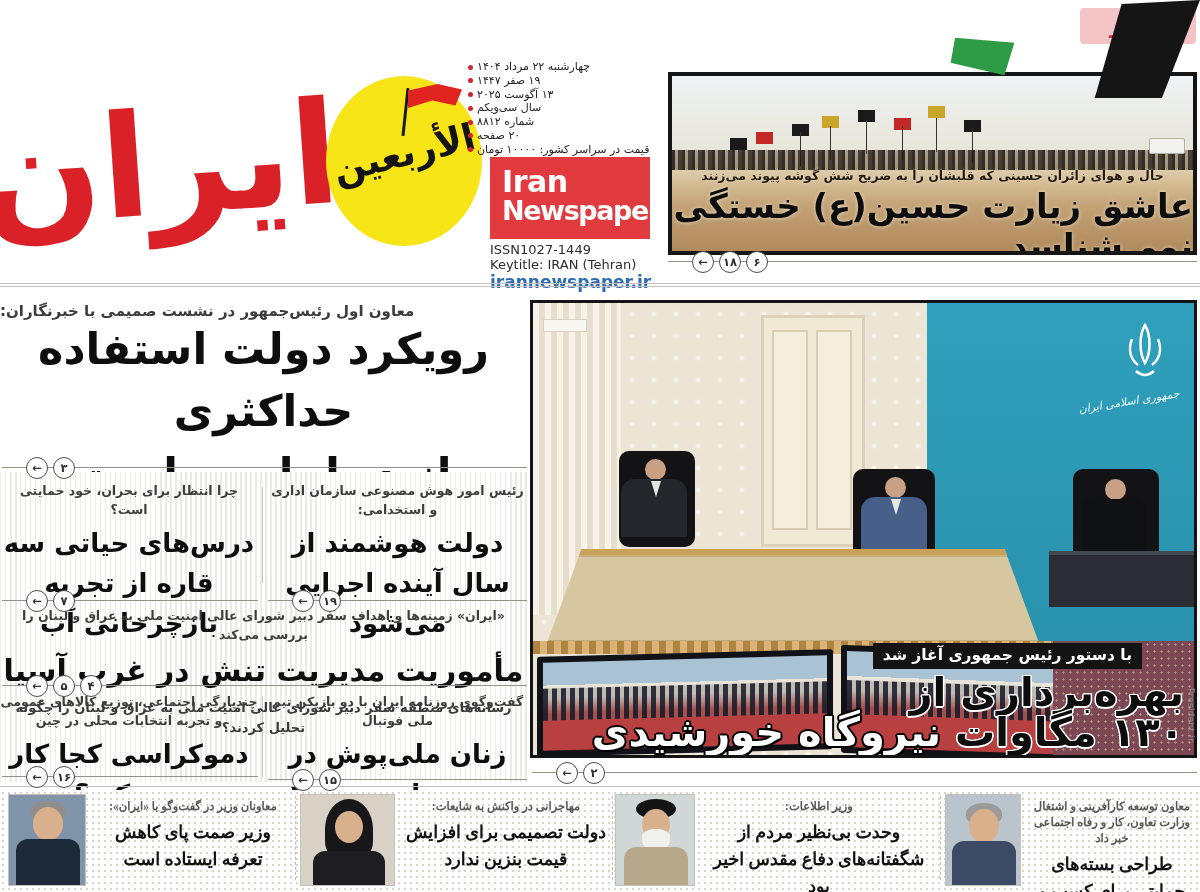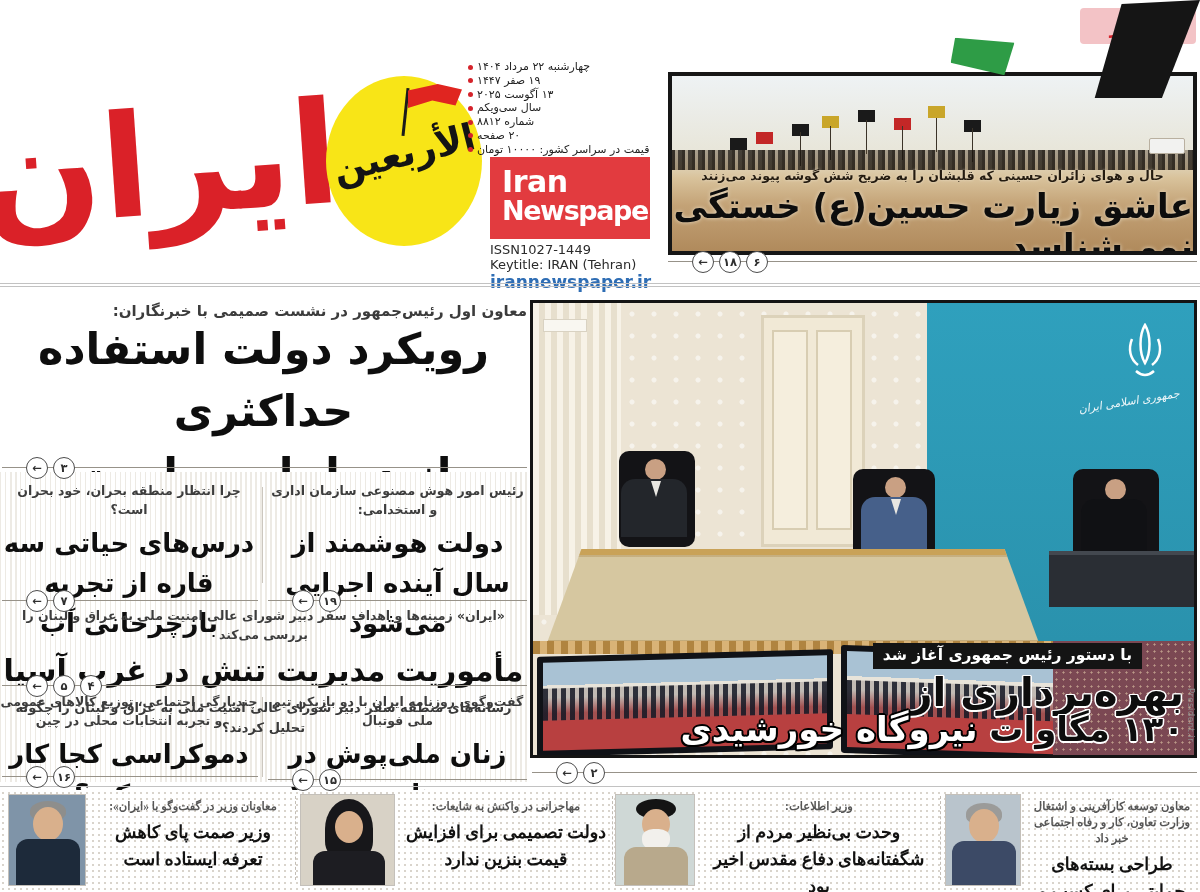--- a/index.html
+++ b/index.html
@@ -51,21 +51,21 @@
   
   .pager{position:absolute;height:22px;display:flex;align-items:center;gap:5px;padding-left:24px;}
   .pline{position:absolute;left:0;right:0;top:10px;border-top:1px solid #979289;}
   .pc{position:relative;z-index:1;min-width:22px;height:22px;border:1.5px solid #4c4c4c;border-radius:50%;background:#fff;
       display:inline-flex;align-items:center;justify-content:center;font-size:11.5px;font-weight:bold;color:#2f2f2f;}
 
   .divider1{left:0;top:283px;width:1200px;height:4px;border-top:1px solid #c2c2c2;border-bottom:1px solid #c2c2c2;}
   .divider2{left:0;top:786px;width:1200px;border-top:1px solid #c2c2c2;}
 
   
-  .lead-kicker{left:0;top:302px;width:527px;text-align:right;font-size:15px;font-weight:bold;color:#3c3c3c;direction:rtl;}
+  .lead-kicker{left:0;top:302px;width:527px;text-align:left;font-size:15px;font-weight:bold;color:#3c3c3c;direction:rtl;}
   .lead-head{left:0;top:318px;width:527px;text-align:center;font-size:43px;font-weight:bold;color:#0e0e0e;
              line-height:1.45;direction:rtl;}
   .stripes{left:0;top:472px;width:527px;height:310px;
            background:repeating-linear-gradient(90deg,#edeae4 0 1.5px,#ffffff 1.5px 5px);}
   .vl{position:absolute;border-left:1px solid #ccc7bf;width:0;}
   .kick{font-size:12.5px;font-weight:bold;color:#3d3d3d;line-height:1.55;direction:rtl;text-align:center;}
   .head2{font-size:26px;font-weight:bold;color:#0e0e0e;line-height:1.55;direction:rtl;text-align:center;margin-top:3px;}
   .art{position:absolute;}
   .art-mission .head2{font-size:30px;}
   .sub2{font-size:13px;font-weight:bold;color:#3a3a3a;line-height:1.5;direction:rtl;text-align:center;margin-top:4px;}
@@ -103,21 +103,21 @@
   .tv{position:absolute;background:#101217;border-radius:3px;}
   .tv-screen{position:absolute;inset:6px;background:linear-gradient(180deg,#a9c2d4 0 26%,#e8e4da 26% 40%,#b84040 58% 100%);}
   .tv-screen::after{content:"";position:absolute;left:0;top:30%;width:100%;height:36%;
            background:repeating-linear-gradient(90deg,rgba(25,28,40,.9) 0 5px,rgba(120,110,110,.35) 5px 9px);}
   .mp-carpet{position:absolute;left:520px;top:338px;width:141px;height:114px;background:#7b4853;
              background-image:radial-gradient(circle,#bb9988 .8px,transparent 1.4px);background-size:7px 7px;}
   .mp-desk{position:absolute;left:516px;top:248px;width:145px;height:56px;background:#2a2e34;border-top:4px solid #43484f;}
   .po-kicker{position:absolute;right:52px;top:340px;background:#141414;color:#fff;font-size:15.5px;font-weight:bold;
              padding:3px 10px 5px;direction:rtl;z-index:9;}
   .po-h1{position:absolute;right:10px;top:366px;font-size:40px;font-weight:bold;direction:rtl;z-index:9;}
-  .po-h2{position:absolute;right:10px;top:406px;font-size:34px;font-weight:bold;direction:rtl;z-index:9;white-space:nowrap;text-align:center;}
+  .po-h2{position:absolute;right:10px;top:406px;font-size:40px;font-weight:bold;direction:rtl;z-index:9;white-space:nowrap;text-align:center;}
   .outline-dark{color:#0d0d0d;text-shadow:1.5px 0 0 #fff,-1.5px 0 0 #fff,0 1.5px 0 #fff,0 -1.5px 0 #fff,1px 1px 0 #fff,-1px -1px 0 #fff,1px -1px 0 #fff,-1px 1px 0 #fff;}
   .outline-light{color:#ffffff;text-shadow:2px 0 0 #000,-2px 0 0 #000,0 2px 0 #000,0 -2px 0 #000,1.5px 1.5px 0 #000,-1.5px -1.5px 0 #000,1.5px -1.5px 0 #000,-1.5px 1.5px 0 #000;}
   .credit{left:1186px;top:688px;writing-mode:vertical-rl;font-size:8.5px;color:#8a8a8a;letter-spacing:.5px;}
 
   
   .bottom-band{left:0;top:790px;width:1200px;height:102px;background:#fff;
                background-image:radial-gradient(circle,#d9d4cc .9px,transparent 1.3px);background-size:6px 6px;}
   .vsep{position:absolute;top:6px;height:84px;border-left:1px dashed #c3bdb4;width:0;}
   .teaser{position:absolute;top:2px;height:96px;}
   .t-photo{position:absolute;left:0;top:2px;overflow:hidden;border:1px solid #c4c0ba;}
@@ -205,21 +205,21 @@
     <div class="pline"></div>
     <span class="pc">←</span>
     <span class="pc">۳</span>
   </div>
 
   <div class="abs stripes"></div>
   <div class="vl" style="left:262px;top:487px;height:96px;"></div>
   <div class="vl" style="left:262px;top:697px;height:80px;"></div>
 
   <div class="art" style="left:0;top:481px;width:258px;">
-    <div class="kick">چرا انتظار منطقه بحران، خود بحران است؟</div>
+    <div class="kick">چرا انتظار برای بحران، خود حمایتی است؟</div>
     <div class="head2">درس‌های حیاتی سه قاره از تجربه بازچرخانی آب</div>
   </div>
   <div class="art" style="left:268px;top:481px;width:259px;">
     <div class="kick">رئیس امور هوش مصنوعی سازمان اداری و استخدامی:</div>
     <div class="head2">دولت هوشمند از سال آینده اجرایی می‌شود</div>
   </div>
   <div class="pager" style="left:2px;top:590px;width:256px;">
     <div class="pline"></div>
     <span class="pc">←</span>
     <span class="pc">۷</span>

